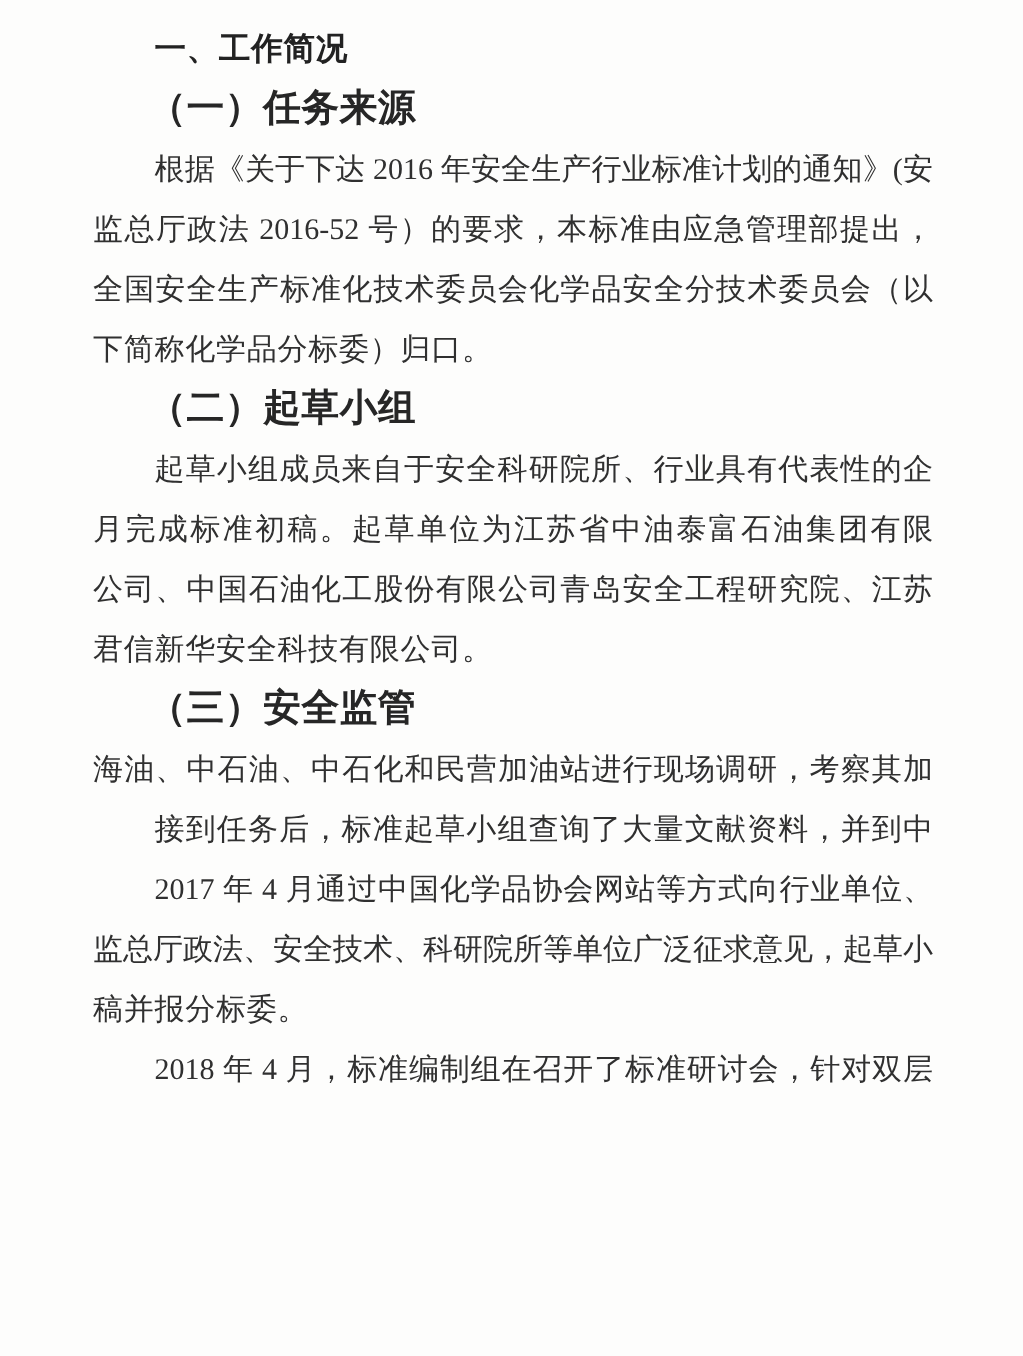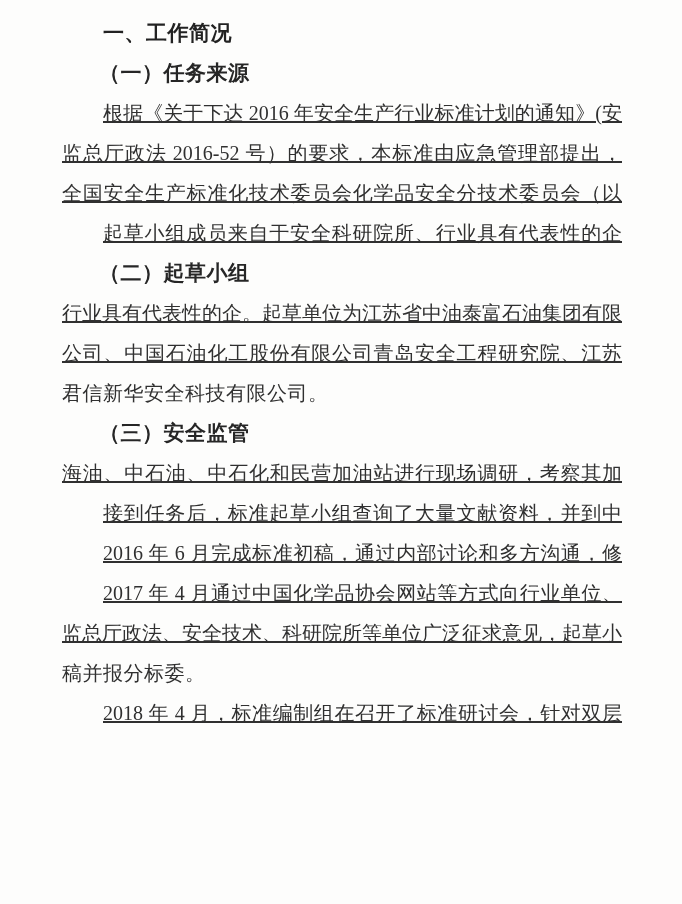--- a/index.html
+++ b/index.html
@@ -21,54 +21,53 @@
     line-height:40px;
     font-size:20px;
     letter-spacing:0.5px;
     white-space:normal;
   }
   .justify{
     text-align:justify;
     text-align-last:justify;
     text-justify:inter-character;
     letter-spacing:0;
-    text-decoration:underline;
   }
   .indent{
     padding-left:41px;
   }
   .h1{
     font-family:"Liberation Sans","DejaVu Sans",sans-serif;
     font-weight:700;
     font-size:21px;
     padding-left:41px;
     color:#222222;
   }
   .h2{
     font-weight:700;
-    font-size:21px;
+    font-size:25px;
     padding-left:37px;
     color:#262626;
   }
 </style>
 </head>
 <body>
 
 <div class="page">
   <div class="line h1">一、工作简况</div>
   <div class="line h2">（一）任务来源</div>
   <div class="line body indent justify">根据《关于下达 2016 年安全生产行业标准计划的通知》(安</div>
   <div class="line body justify">监总厅政法 2016-52 号）的要求，本标准由应急管理部提出，</div>
   <div class="line body justify">全国安全生产标准化技术委员会化学品安全分技术委员会（以</div>
+  <div class="line body">下简称化学品分标委）归口。</div>
+  <div class="line h2">（二）起草小组</div>
   <div class="line body indent justify">起草小组成员来自于安全科研院所、行业具有代表性的企</div>
-  <div class="line h2">（二）起草小组</div>
-  <div class="line body justify">行业具有代表性的企。起草单位为江苏省中油泰富石油集团有限</div>
+  <div class="line body justify">月完成标准初稿。起草单位为江苏省中油泰富石油集团有限</div>
   <div class="line body justify">公司、中国石油化工股份有限公司青岛安全工程研究院、江苏</div>
   <div class="line body">君信新华安全科技有限公司。</div>
   <div class="line h2">（三）安全监管</div>
   <div class="line body justify">海油、中石油、中石化和民营加油站进行现场调研，考察其加</div>
   <div class="line body indent justify">接到任务后，标准起草小组查询了大量文献资料，并到中</div>
-  <div class="line body indent justify">2016 年 6 月完成标准初稿，通过内部讨论和多方沟通，修</div>
   <div class="line body indent justify">2017 年 4 月通过中国化学品协会网站等方式向行业单位、</div>
   <div class="line body justify">监总厅政法、安全技术、科研院所等单位广泛征求意见，起草小</div>
   <div class="line body">稿并报分标委。</div>
   <div class="line body indent justify">2018 年 4 月，标准编制组在召开了标准研讨会，针对双层</div>
 </div>
 
 </body></html>

